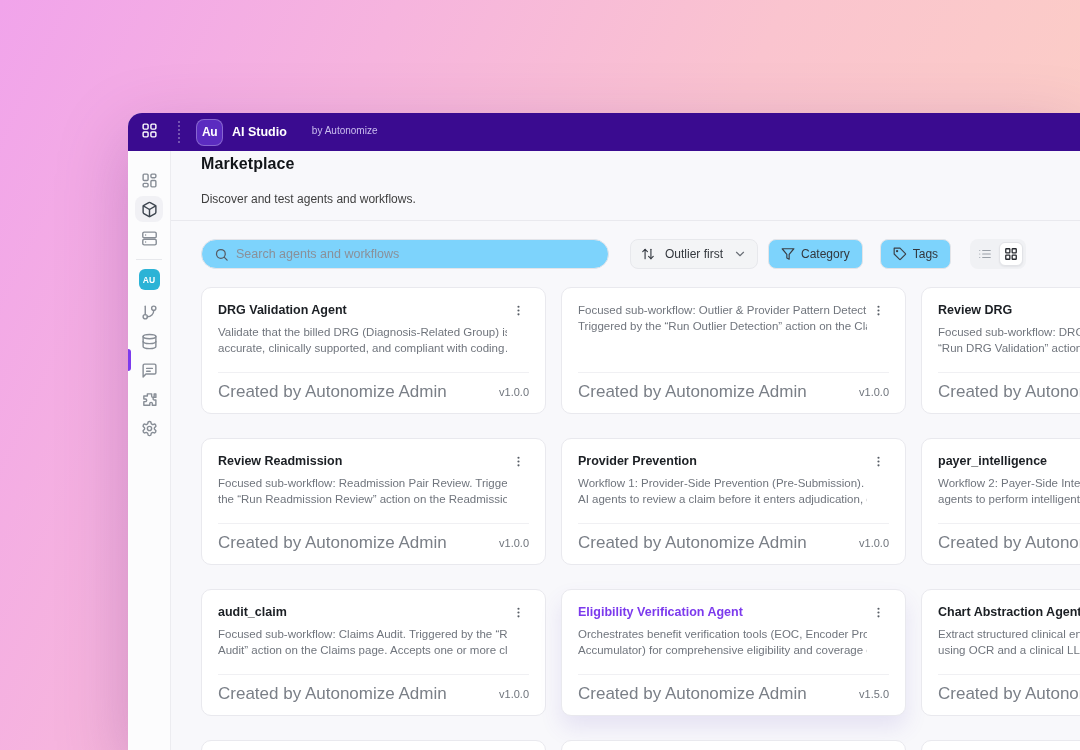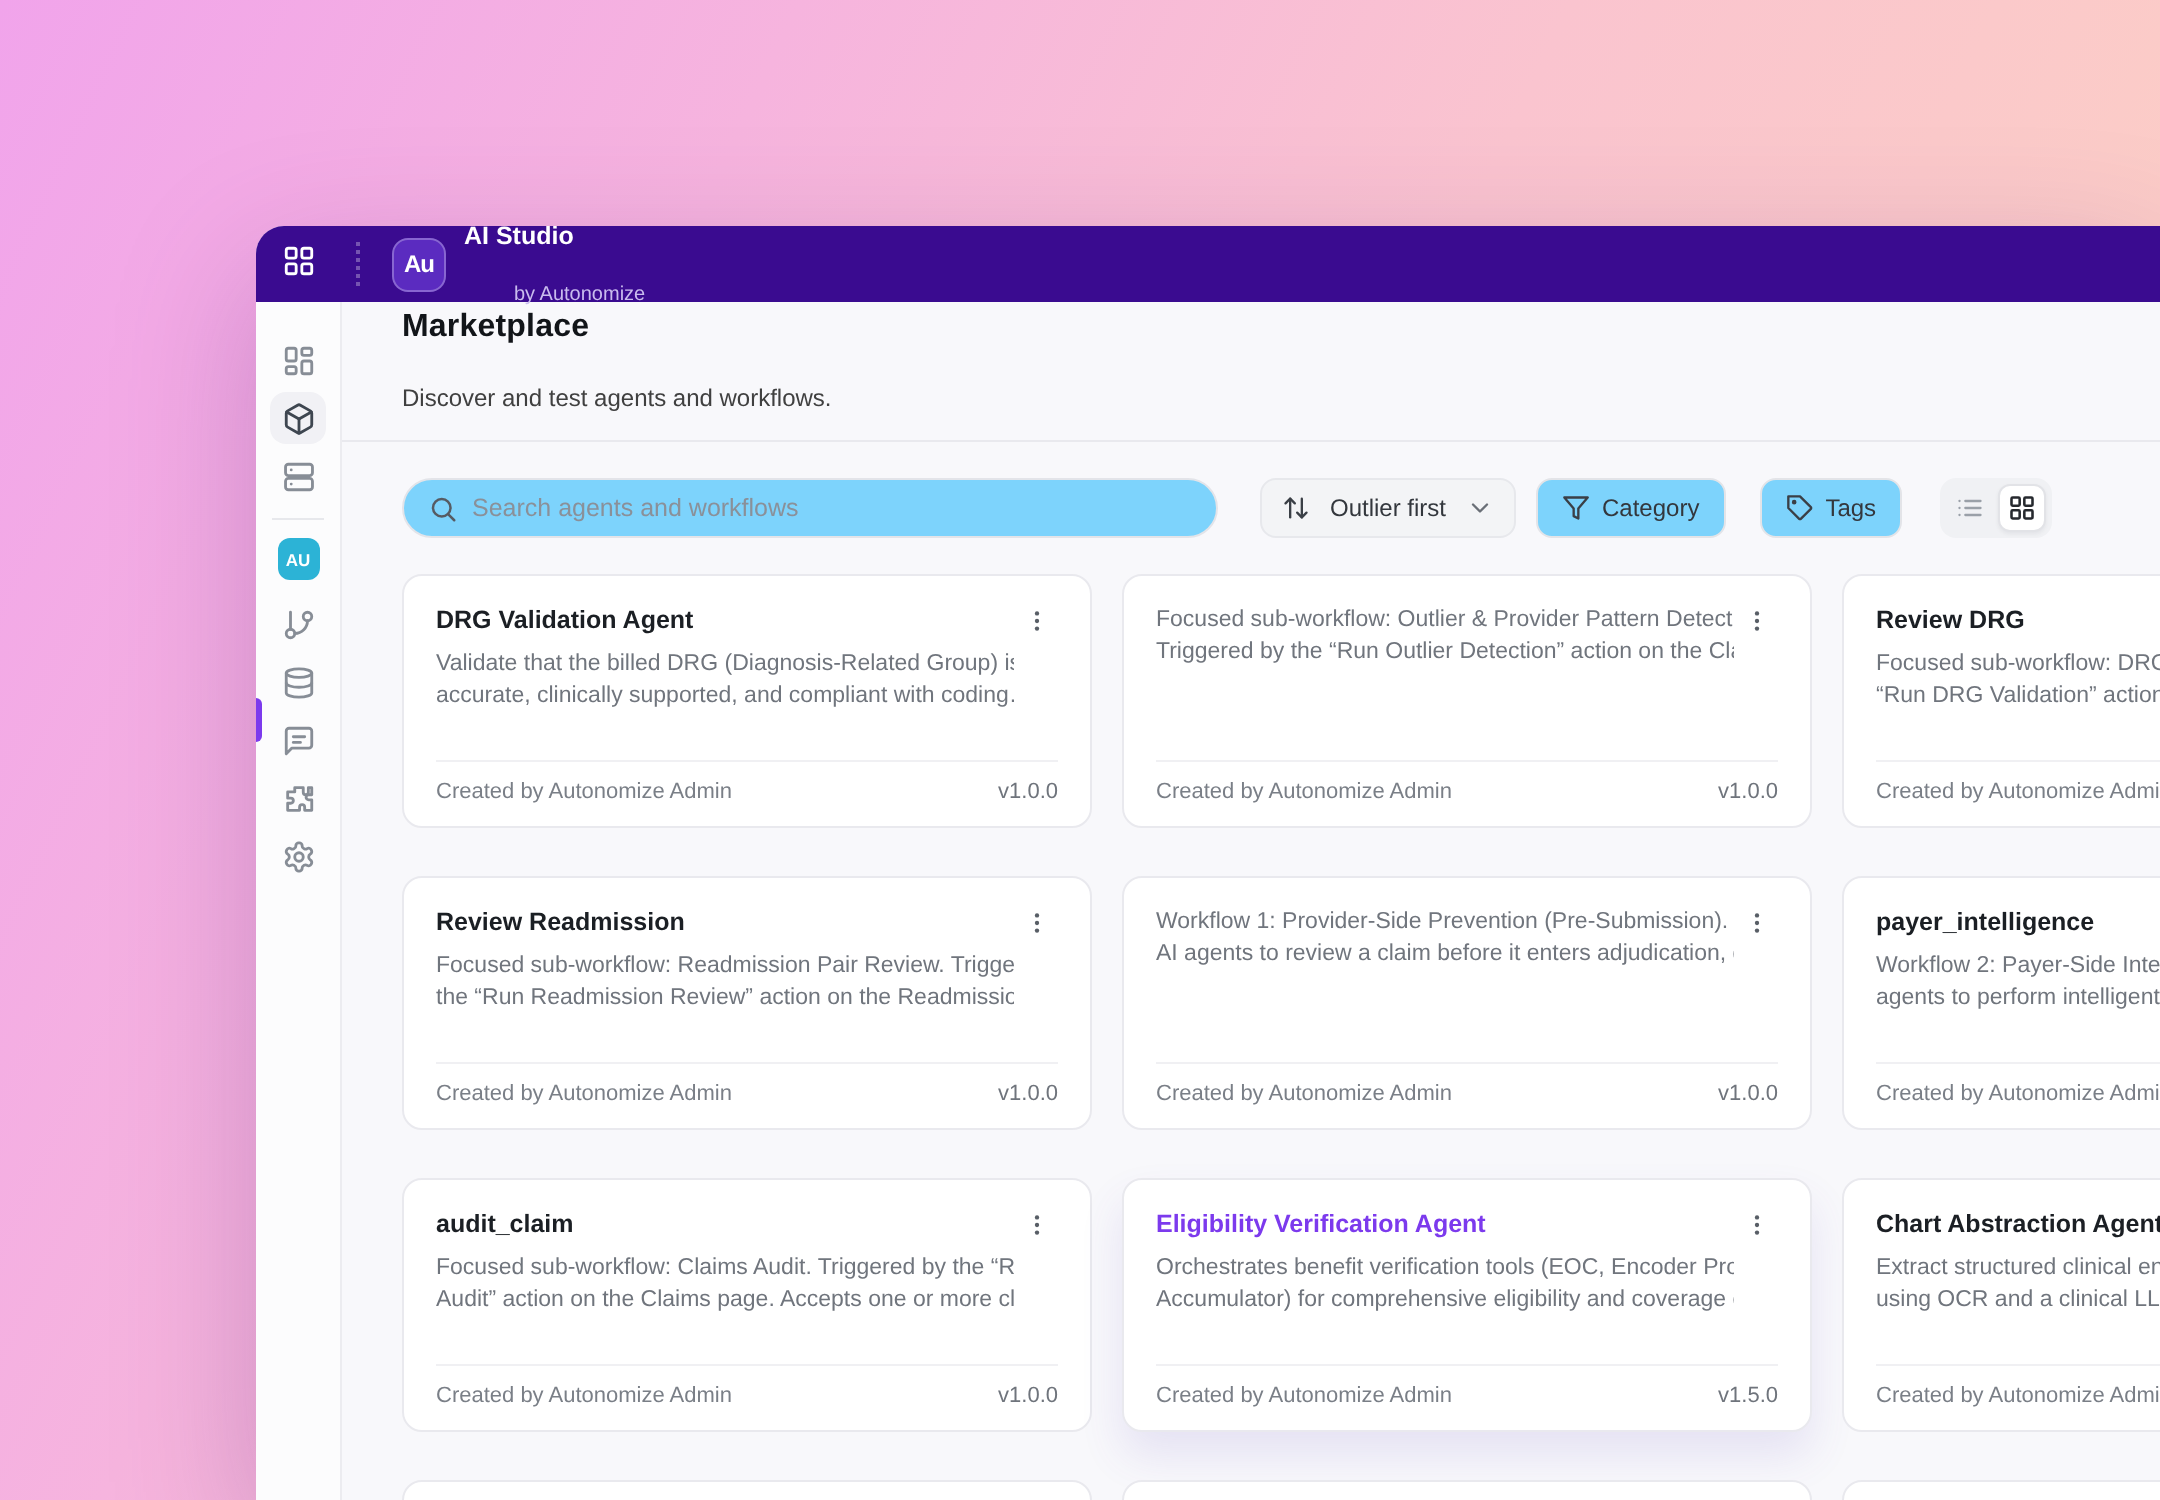--- a/index.html
+++ b/index.html
@@ -20,21 +20,21 @@
   .appbar { height:38px; background:#3A0B90; display:flex; align-items:center; flex:0 0 auto; }
   .appbar-left { width:43px; display:flex; align-items:center; justify-content:center; }
   .appbar-sep { height:22px; border-left:2px dotted rgba(255,255,255,.30); margin-left:7px; }
   .brand { display:flex; align-items:center; gap:9px; margin-left:16px; }
   .brand-badge {
     width:27px; height:27px; border-radius:8px; background:#5B2BC0;
     border:1px solid rgba(255,255,255,.28);
     color:#fff; font-size:12px; font-weight:800; letter-spacing:-.5px;
     display:flex; align-items:center; justify-content:center;
   }
-  .brand-text { display:flex; flex-direction:column;gap:17px; }
+  .brand-text { display:flex; flex-direction:row; }
   .brand-name { color:#fff; font-size:12.5px; font-weight:700; line-height:14px; }
   .brand-sub  { color:#C9BCEE; font-size:10px; line-height:12px;margin-left:25px; }
   
   .body-split { flex:1; display:flex; min-height:0; }
   .sidebar {
     width:43px; background:#FCFCFD; border-right:1px solid #ECECF0;
     display:flex; flex-direction:column; align-items:center; padding-top:16px; flex:0 0 auto;
     position:relative;
   }
   .side-item {
@@ -117,21 +117,21 @@
   }
   .kebab {
     width:22px; height:22px; border:none; background:transparent; color:#585E66;
     display:flex; align-items:flex-start; justify-content:center; cursor:pointer; padding-top:2px;
   }
   .kebab svg { width:13px; height:13px; }
   .card-footer {
     border-top:1px solid #F0F0F3; padding-top:9px; display:flex; justify-content:space-between;
     align-items:center;
   }
-  .created-by { font-size:11px; color:#7A7F87; }
+  .created-by { font-size:17px; color:#7A7F87; }
   .version { font-size:11px; color:#6F747C; }
   .card.placeholder { height:120px; }
 </style>
 </head>
 <body>
 
 <div class="window">
 
   <header class="appbar">
     <div class="appbar-left">
@@ -362,20 +362,21 @@
     </div>
     <div class="card-footer">
       <span class="created-by">Created by Autonomize Admin</span>
       <span class="version">v1.0.0</span>
     </div>
   </article>
 
   <article class="card">
     <div class="card-top">
       <div class="card-text">
+        <h3 class="card-title">Provider Prevention</h3>
         <p class="card-desc">
           <span class="desc-line">Workflow 1: Provider-Side Prevention (Pre-Submission). Runs 9</span>
           <span class="desc-line">AI agents to review a claim before it enters adjudication, giving…</span>
         </p>
       </div>
       <button class="kebab">
         <svg viewBox="0 0 24 24" fill="currentColor">
                   <circle cx="12" cy="5" r="2"></circle>
                   <circle cx="12" cy="12" r="2"></circle>
                   <circle cx="12" cy="19" r="2"></circle>

